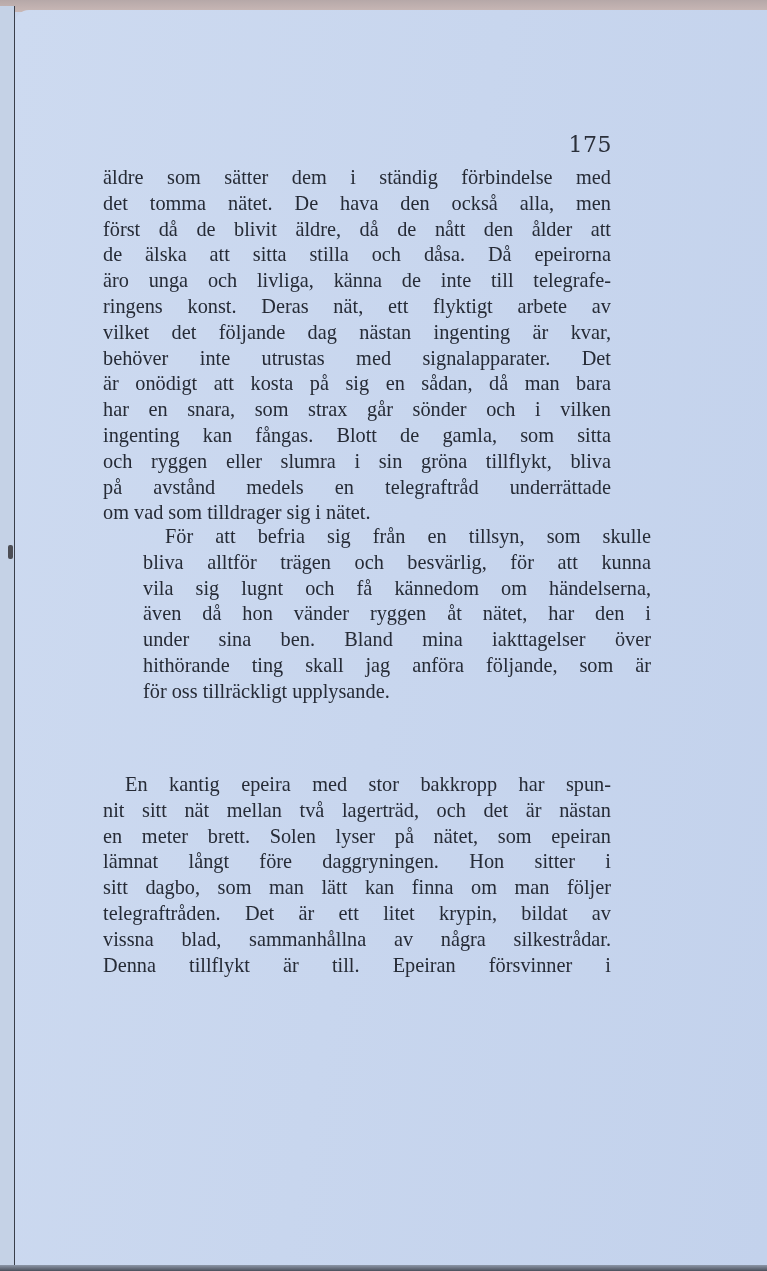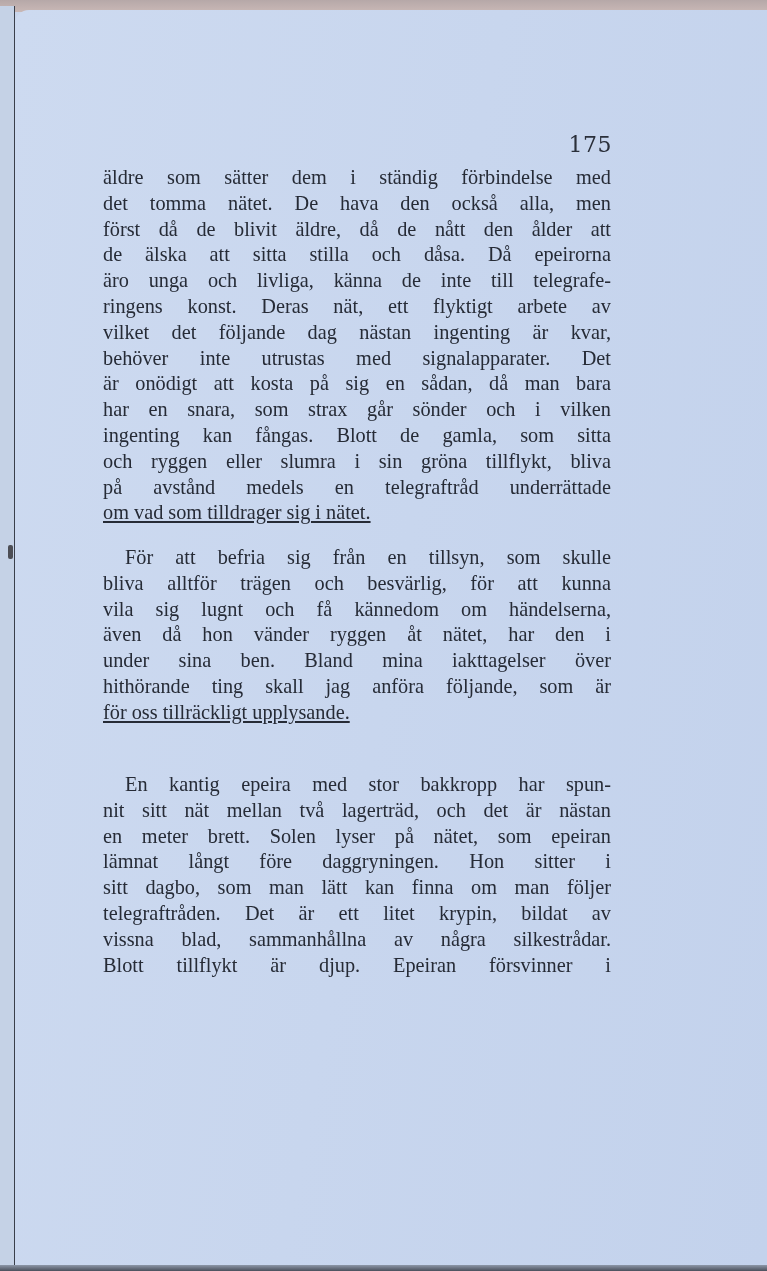--- a/index.html
+++ b/index.html
@@ -67,27 +67,26 @@
     .line {
       display: block;
       height: 25.8px;
       line-height: 25.8px;
       white-space: nowrap;
       text-align: justify;
       text-align-last: justify;
     }
     .line.last {
       text-align-last: left;
-      text-decoration: underline;
     }
     .line.indent {
       padding-left: 22px;
     }
     #para-1 { top: 165px; }
-    #para-2 { top: 545px; }
+    #para-2 { top: 524px; margin-left: 40px; }
     #para-3 { top: 772px; }
   </style>
 </head>
 <body>
 
 <div class="top-edge"></div>
 <div class="prev-page"></div>
 <div class="bookmark-tab"></div>
 
 <div class="page"></div>
@@ -122,16 +121,16 @@
 </div>
 
 <div class="text-block" id="para-3">
   <span class="line indent">En kantig epeira med stor bakkropp har spun-</span>
   <span class="line">nit sitt nät mellan två lagerträd, och det är nästan</span>
   <span class="line">en meter brett. Solen lyser på nätet, som epeiran</span>
   <span class="line">lämnat långt före daggryningen. Hon sitter i</span>
   <span class="line">sitt dagbo, som man lätt kan finna om man följer</span>
   <span class="line">telegraftråden. Det är ett litet krypin, bildat av</span>
   <span class="line">vissna blad, sammanhållna av några silkestrådar.</span>
-  <span class="line">Blott tillflykt är djup. Epeiran försvinner i</span>
+  <span class="line">Denna tillflykt är till. Epeiran försvinner i</span>
 </div>
 
 <div class="bottom-shadow"></div>
 
 </body></html>

